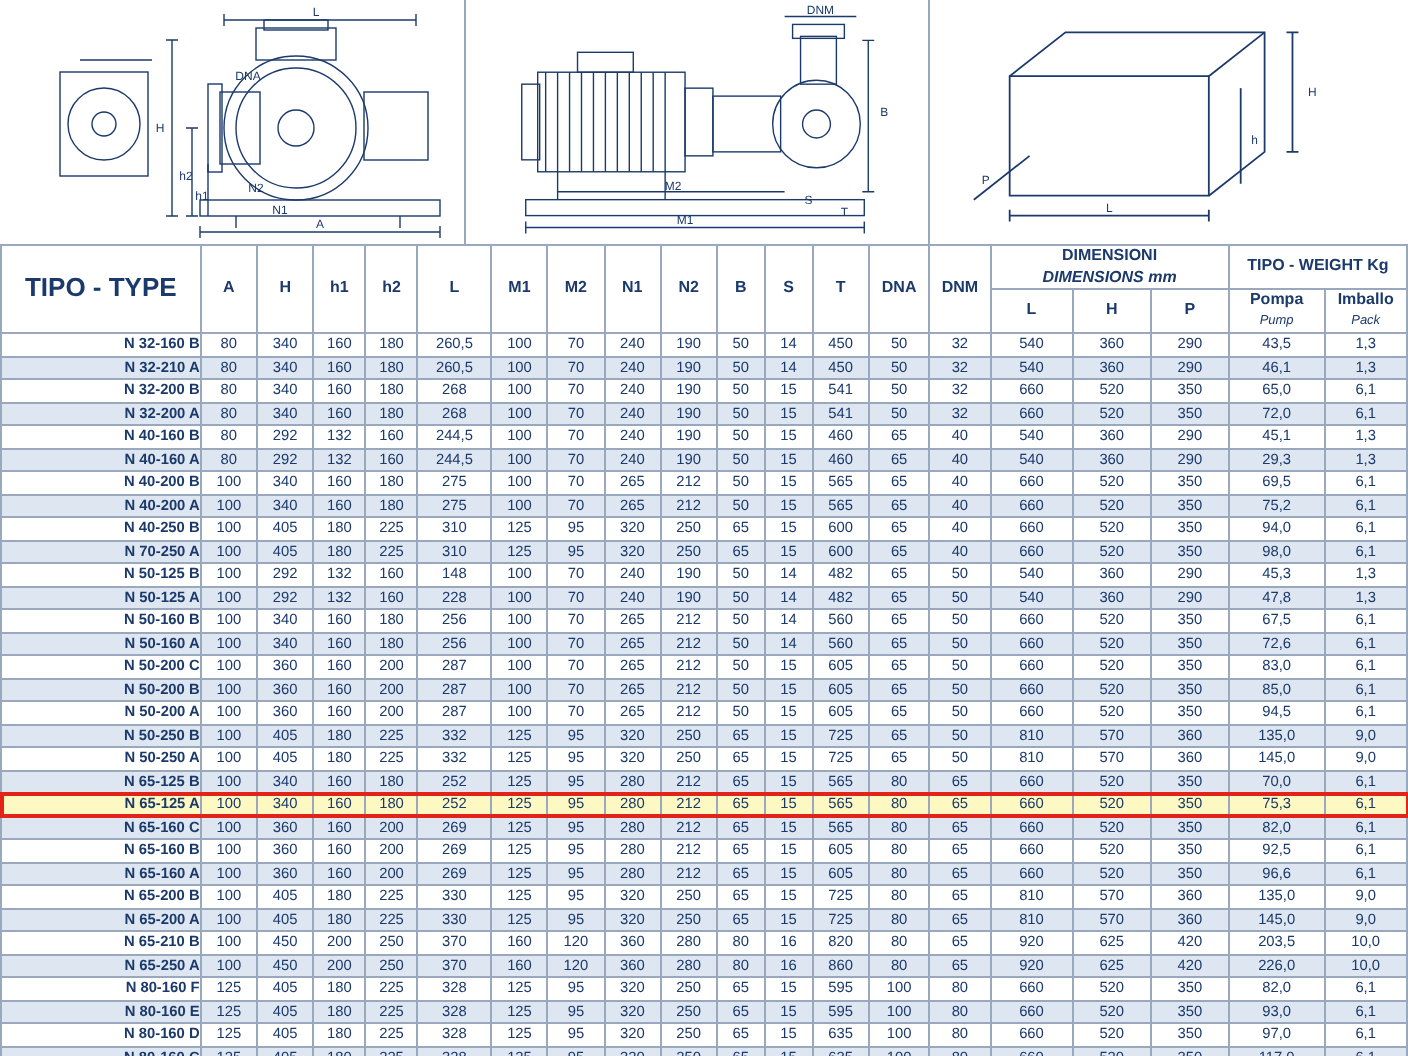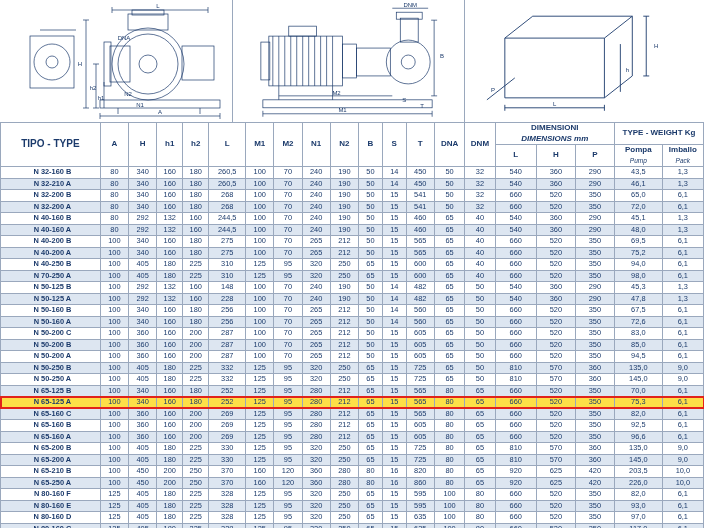--- a/index.html
+++ b/index.html
@@ -13,25 +13,25 @@
   .cell-2{left:232px;width:232px;border-left:1px solid #9aa8bd;}
   .cell-3{left:464px;width:240px;border-left:1px solid #9aa8bd;}
 
   .svgbox{position:absolute;left:0;top:0;width:100%;height:100%;}
 
   
   table{border-collapse:collapse;width:704px;table-layout:fixed;font-size:7.4px;}
   th,td{border:1px solid #9aa8bd;padding:0;text-align:center;color:#1b3a6b;line-height:10.5px;height:10.5px;}
   thead th{background:#ffffff;font-weight:bold;font-size:8px;color:#1b3a6b;vertical-align:middle;}
   .hdr-group{font-style:italic;}
-  .hdr-tipo{font-size:10px;}
+  .hdr-tipo{font-size:13px;}
   tbody tr:nth-child(odd){background:#ffffff;}
   tbody tr:nth-child(even){background:#dde6f1;}
-  tbody td:first-child{text-align:center;padding-left:4px;font-weight:bold;font-size:7.4px;}
-  .hl td{background:#fde047;}
+  tbody td:first-child{text-align:right;padding-left:4px;font-weight:bold;font-size:7.4px;}
+  .hl td{background:#fef9c3;}
   tr.hl{outline:2px solid #e2231a;outline-offset:-1px;}
   .cap{font-size:6px;fill:#1b3a6b;}
   .sub{font-size:6.5px;font-weight:normal;font-style:italic;}
 </style>
 </head>
 <body>
 
 <div class="page">
 
   <div class="drawings">
@@ -177,21 +177,21 @@
         <th rowspan="2">N2</th>
         <th rowspan="2">B</th>
         <th rowspan="2">S</th>
         <th rowspan="2">T</th>
         <th rowspan="2">DNA</th>
         <th rowspan="2">DNM</th>
         <th colspan="3">
           <div>DIMENSIONI</div>
           <div class="hdr-group">DIMENSIONS mm</div>
         </th>
-        <th colspan="2">TYPE - WEIGHT Kg</th>
+        <th colspan="2">TIPO - WEIGHT Kg</th>
       </tr>
       <tr>
         <th>L</th>
         <th>H</th>
         <th>P</th>
         <th>
           <div>Pompa</div>
           <div class="sub">Pump</div>
         </th>
         <th>
@@ -323,21 +323,21 @@
           <td>240</td>
           <td>190</td>
           <td>50</td>
           <td>15</td>
           <td>460</td>
           <td>65</td>
           <td>40</td>
           <td>540</td>
           <td>360</td>
           <td>290</td>
-          <td>48,0</td>
+          <td>29,3</td>
           <td>1,3</td>
         </tr>
         <tr>
           <td>N 40-200 B</td>
           <td>100</td>
           <td>340</td>
           <td>160</td>
           <td>180</td>
           <td>275</td>
           <td>100</td>

